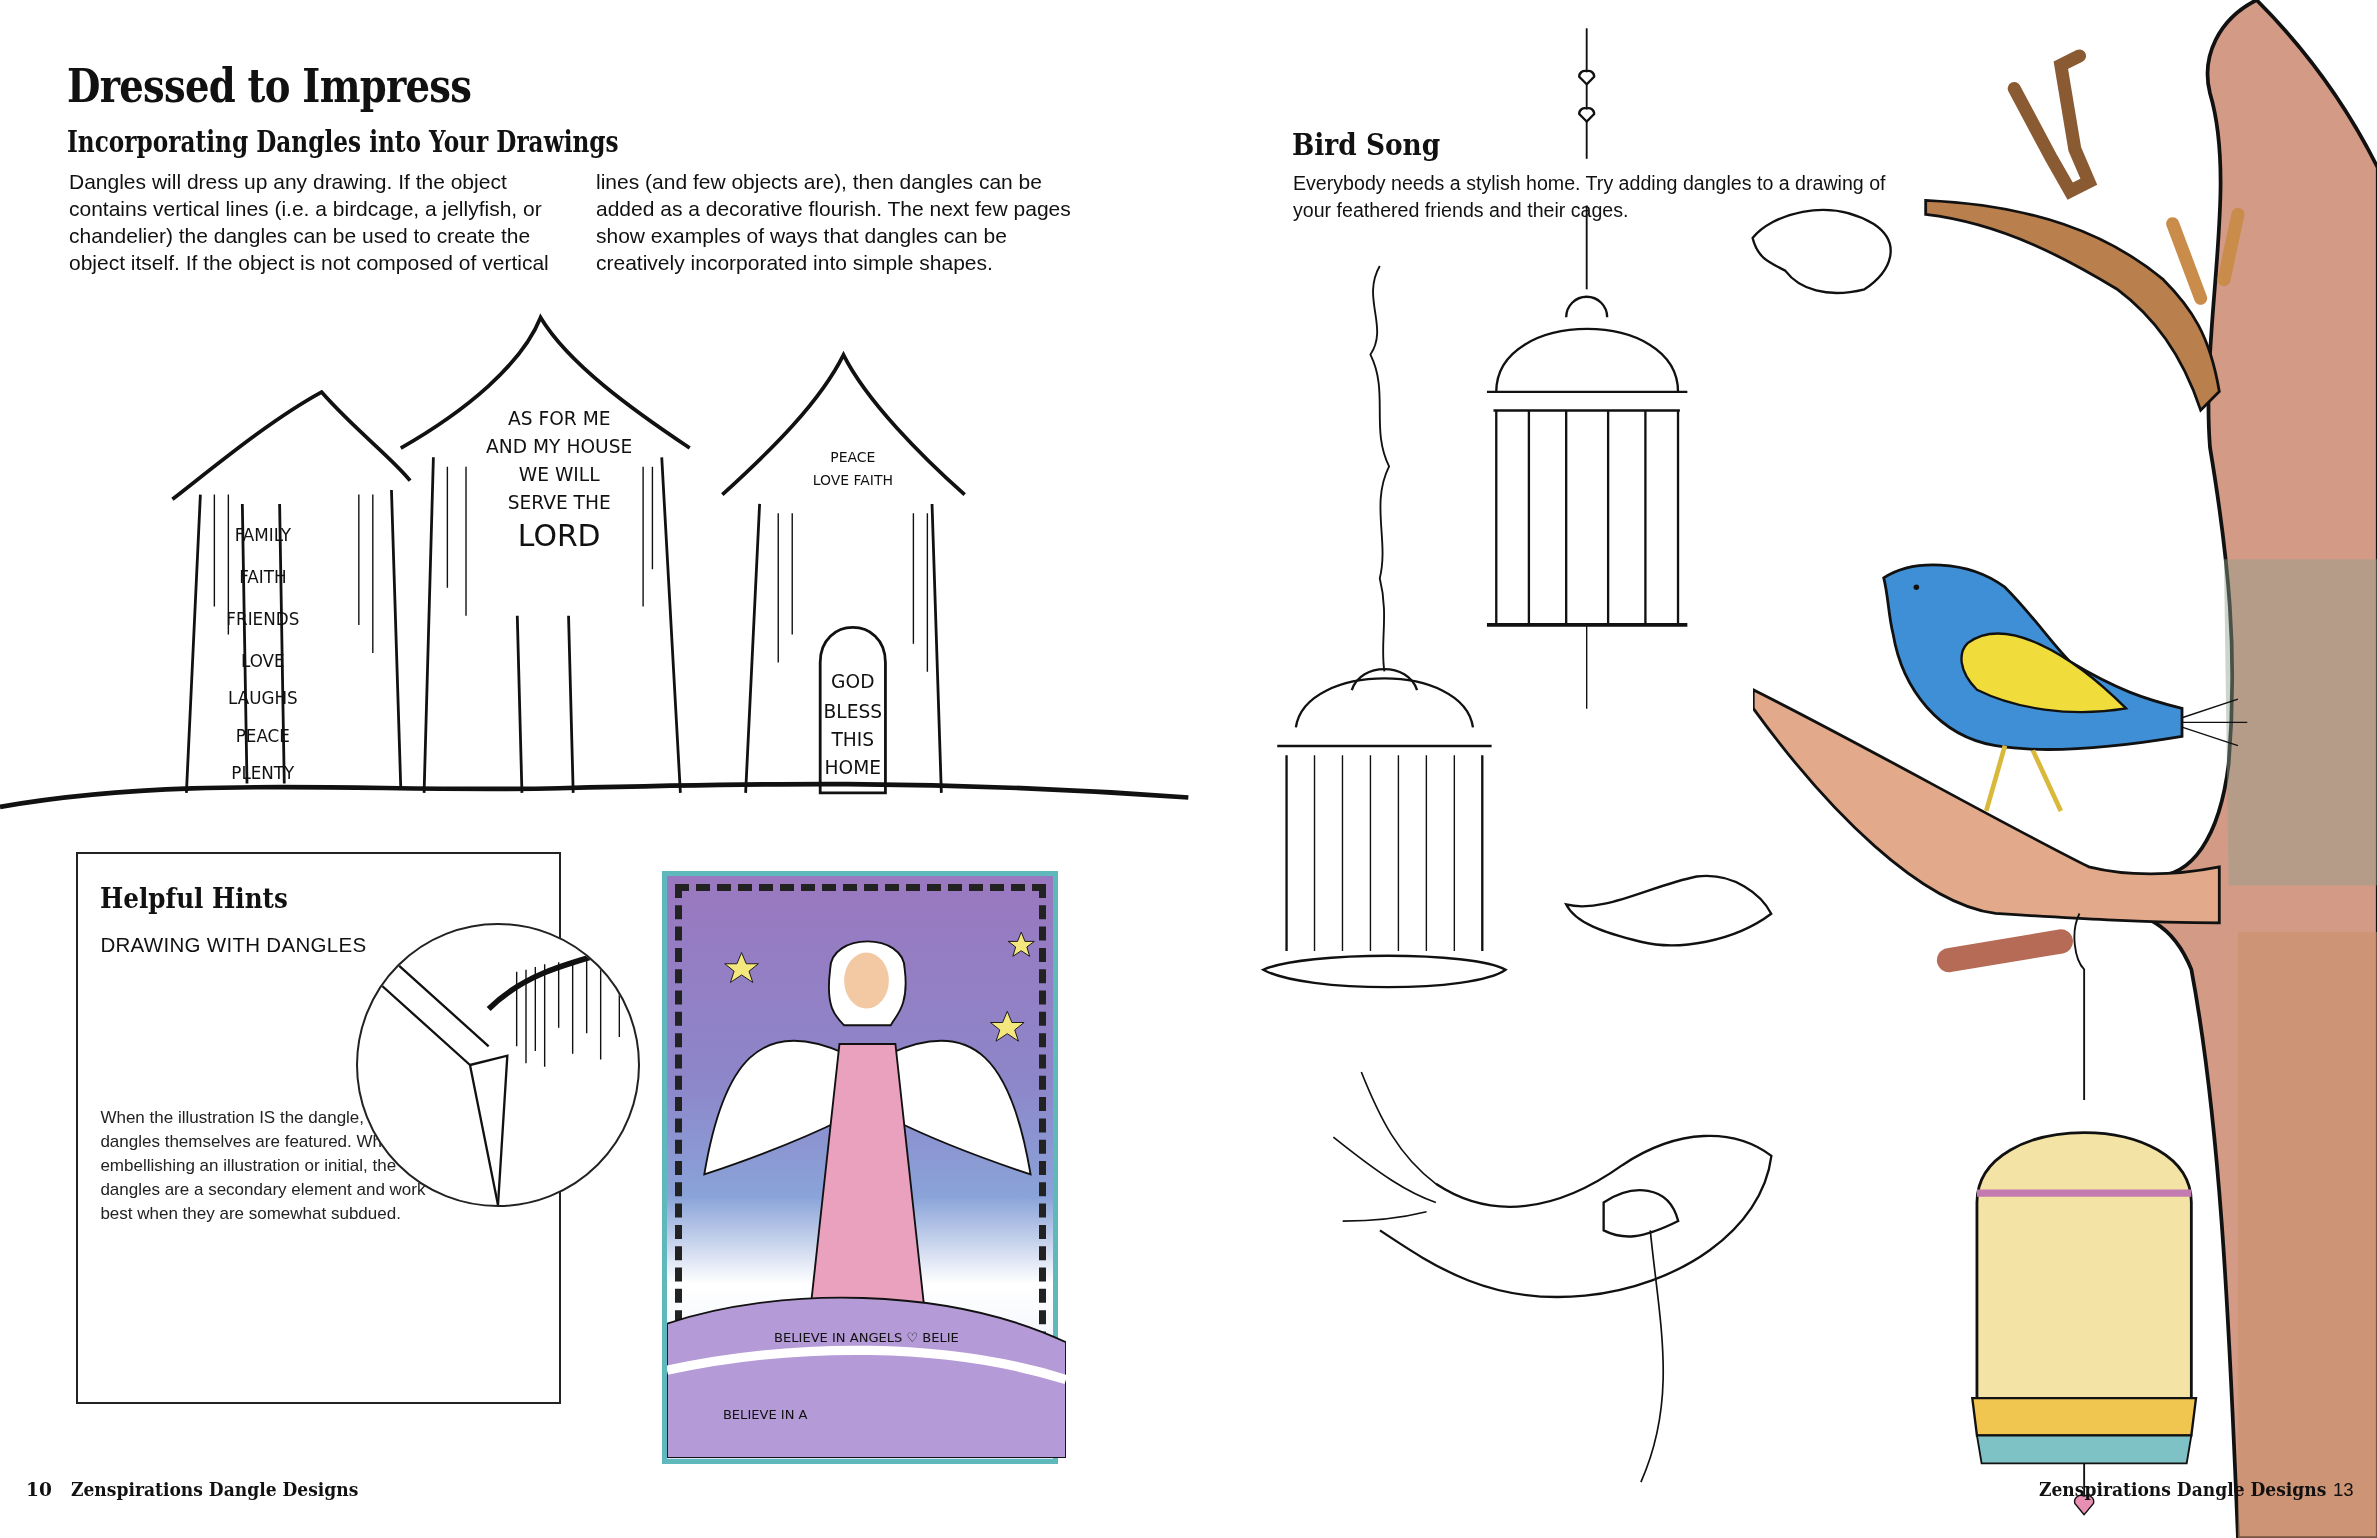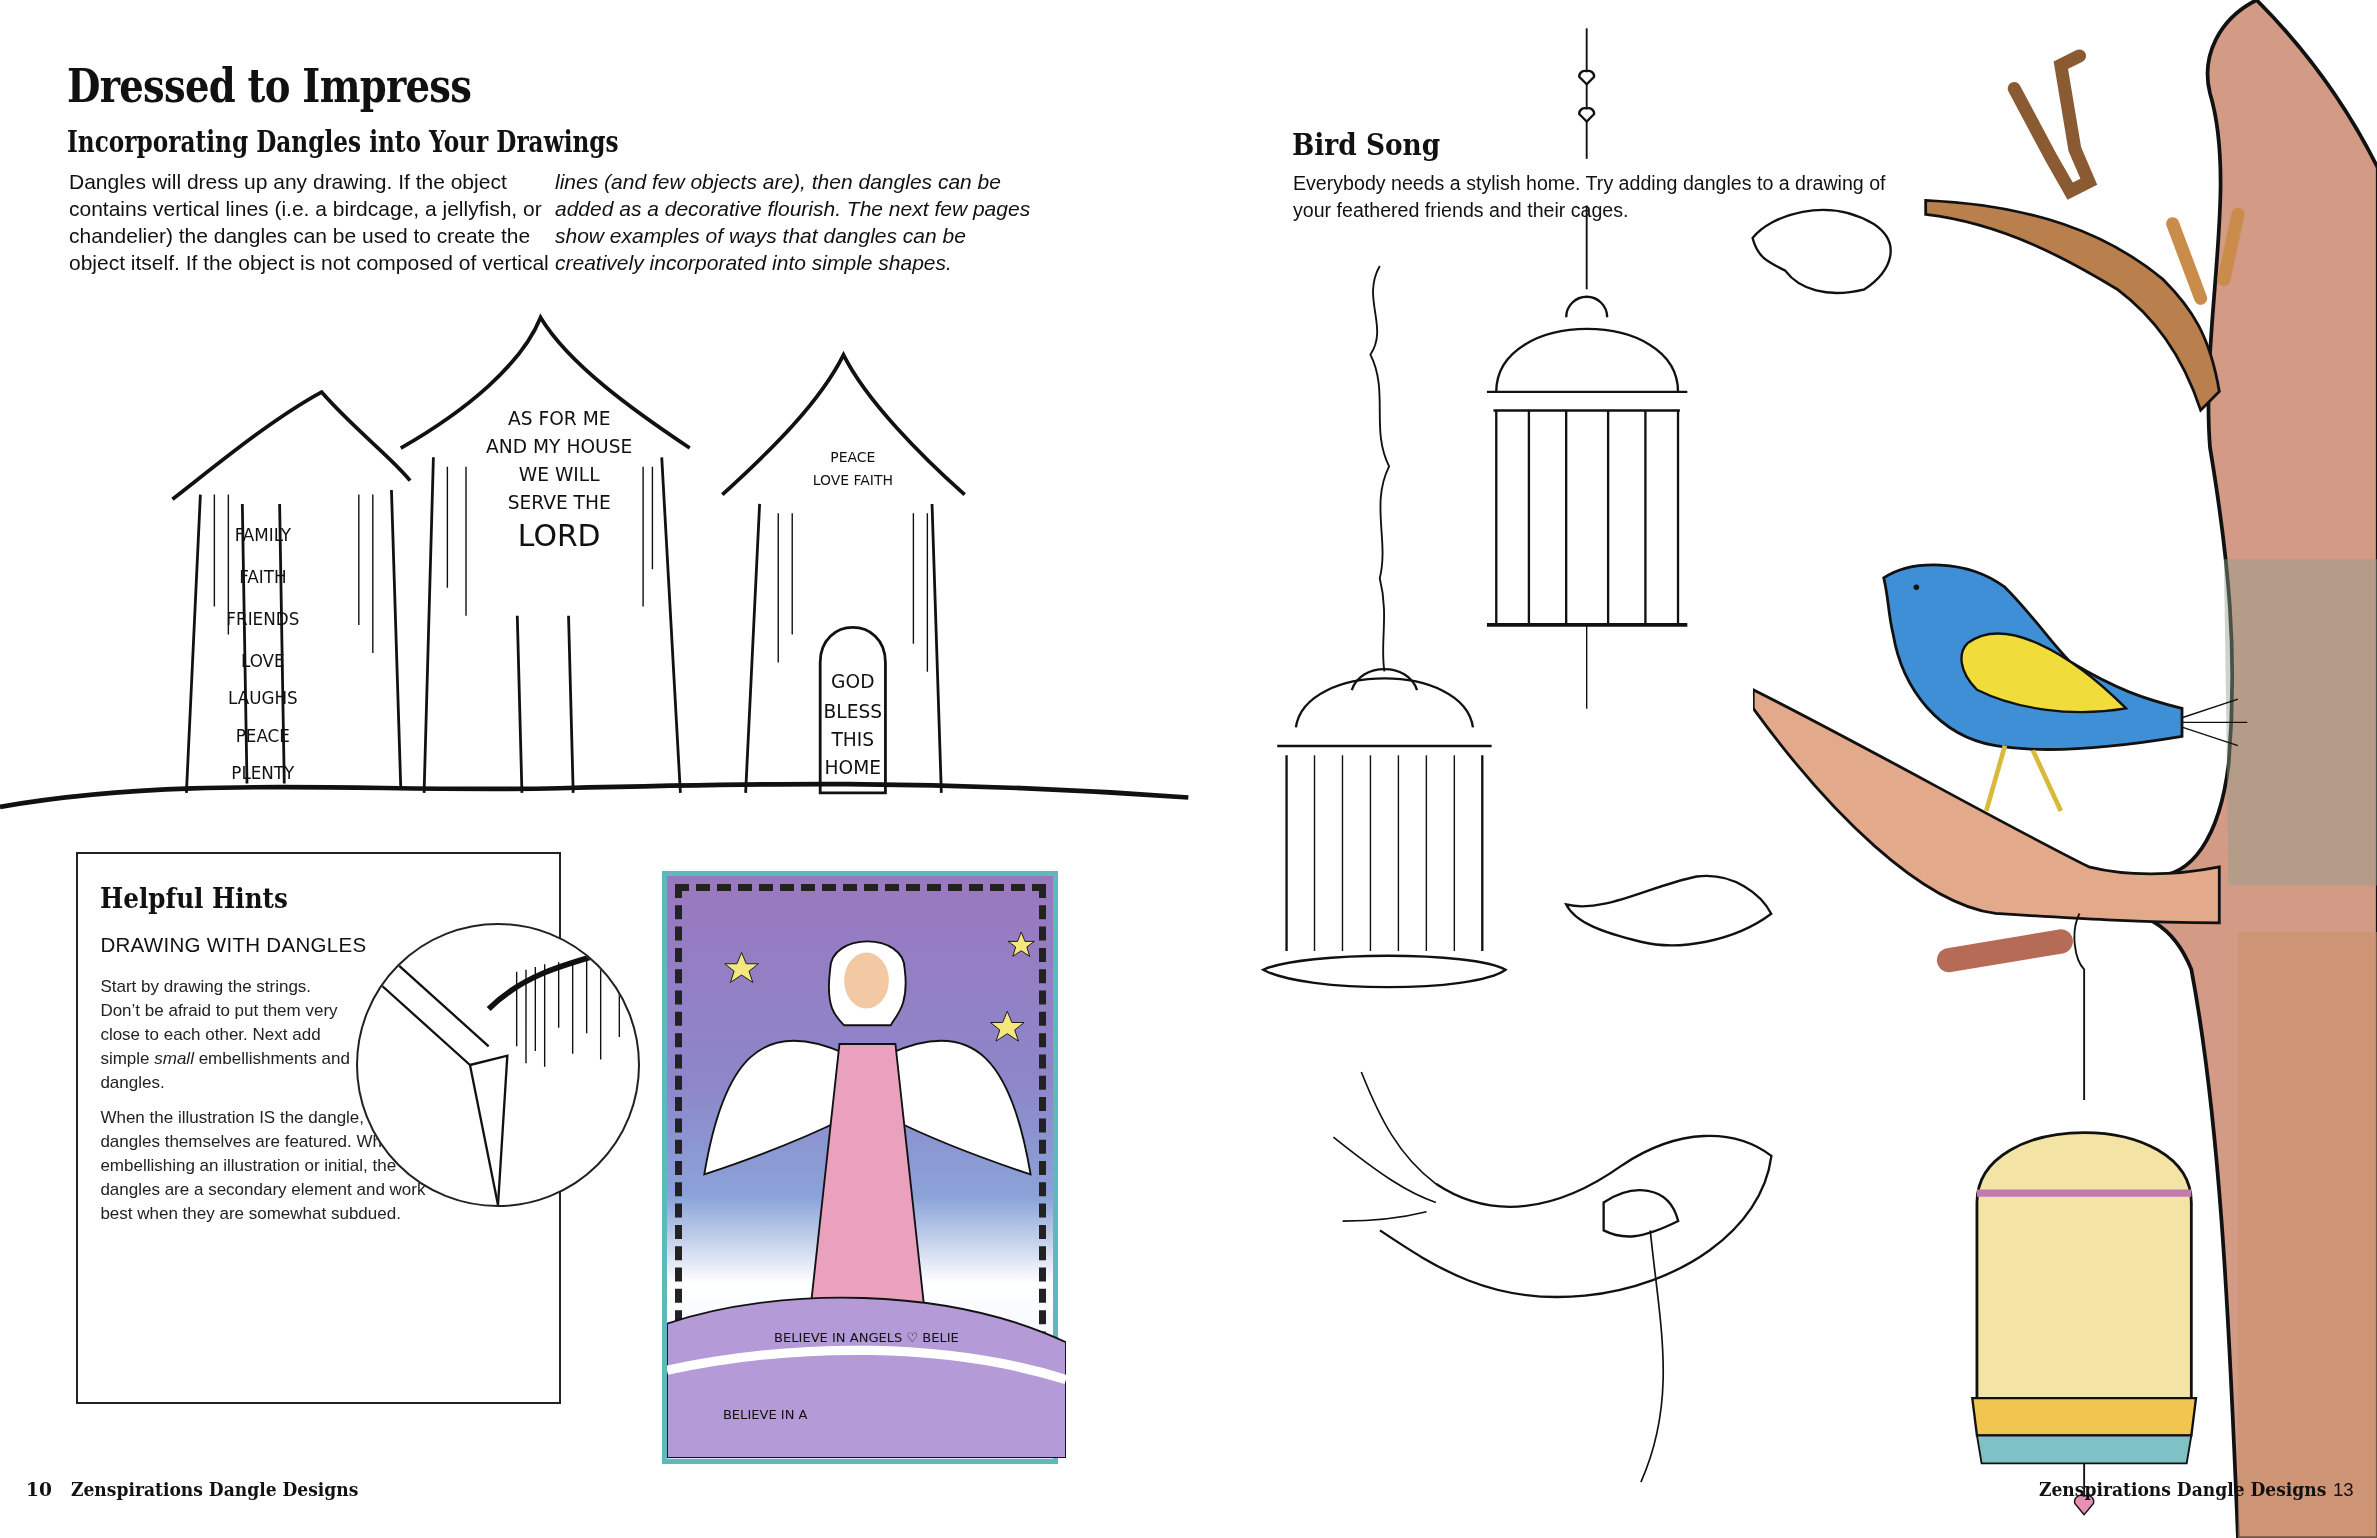--- a/index.html
+++ b/index.html
@@ -23,21 +23,21 @@
 </style>
 </head>
 <body>
 
 <h1 class="title slab">Dressed to Impress</h1>
 <h2 class="sub slab">Incorporating Dangles into Your Drawings</h2>
 
 <div class="body-col cond" style="left:69px; top:168px; width:494px;">
   <p>Dangles will dress up any drawing. If the object contains vertical lines (i.e. a birdcage, a jellyfish, or chandelier) the dangles can be used to create the object itself. If the object is not composed of vertical</p>
 </div>
-<div class="body-col cond" style="left:555px; top:168px; width:503px;font-style:italic;">
+<div class="body-col cond" style="left:596px; top:168px; width:503px;">
   <p>lines (and few objects are), then dangles can be added as a decorative flourish. The next few pages show examples of ways that dangles can be creatively incorporated into simple shapes.</p>
 </div>
 
 <svg class="houses" style="left:0; top:308px;" width="1193" height="541" viewBox="0 0 1280 580" fill="none" stroke="#111" stroke-width="3">
 
   <path d="M0 535 C 200 500, 400 520, 600 515 C 800 510, 1000 505, 1275 525" stroke-width="5"></path>
 
   <path d="M185 205 C 230 170, 290 120, 345 90 C 380 130, 420 160, 440 185" stroke-width="4"></path>
   <path d="M215 200 L 200 520 M 420 195 L 430 515"></path>
   <path d="M260 210 L 265 510 M 300 210 L 305 510"></path>
@@ -75,21 +75,20 @@
   </g>
 
   <g stroke-width="1.5">
     <path d="M230 200 v120 M245 200 v150 M385 200 v140 M400 200 v170 M480 170 v130 M500 170 v160 M690 170 v150 M700 170 v110 M835 220 v160 M850 220 v130 M980 220 v140 M995 220 v170"></path>
   </g>
 </svg>
 
 <div class="hints-box">
   <h3 class="hints-title slab">Helpful Hints</h3>
   <div class="hints-sub">DRAWING WITH DANGLES</div>
-  <p class="hints-p" style="top:121px; width:252px;"><span>Start by drawing the strings. Don’t be afraid to put them very close to each other. Next add simple </span><em>small</em><span> embellishments and dangles.</span></p>
   <p class="hints-p" style="top:252px; width:345px;">When the illustration IS the dangle, the dangles themselves are featured. When embellishing an illustration or initial, the dangles are a secondary element and work best when they are somewhat subdued.</p>
 </div>
 <div class="zoom-circle">
   <svg width="280" height="280" viewBox="0 0 300 300" fill="none" stroke="#111" stroke-width="2.5">
     <path d="M20 60 L 120 150 L 150 300 M 40 40 L 140 130"></path>
     <path d="M120 150 L 160 140 L 150 300"></path>
     <path d="M140 90 C 180 50, 230 40, 300 20" stroke-width="6"></path>
     <g stroke-width="1.5">
         <path d="M170 50 v80 M180 48 v100 M190 45 v90 M200 42 v110 M215 40 v70 M230 38 v100 M245 36 v80 M260 34 v110 M280 30 v90"></path>
       </g>

